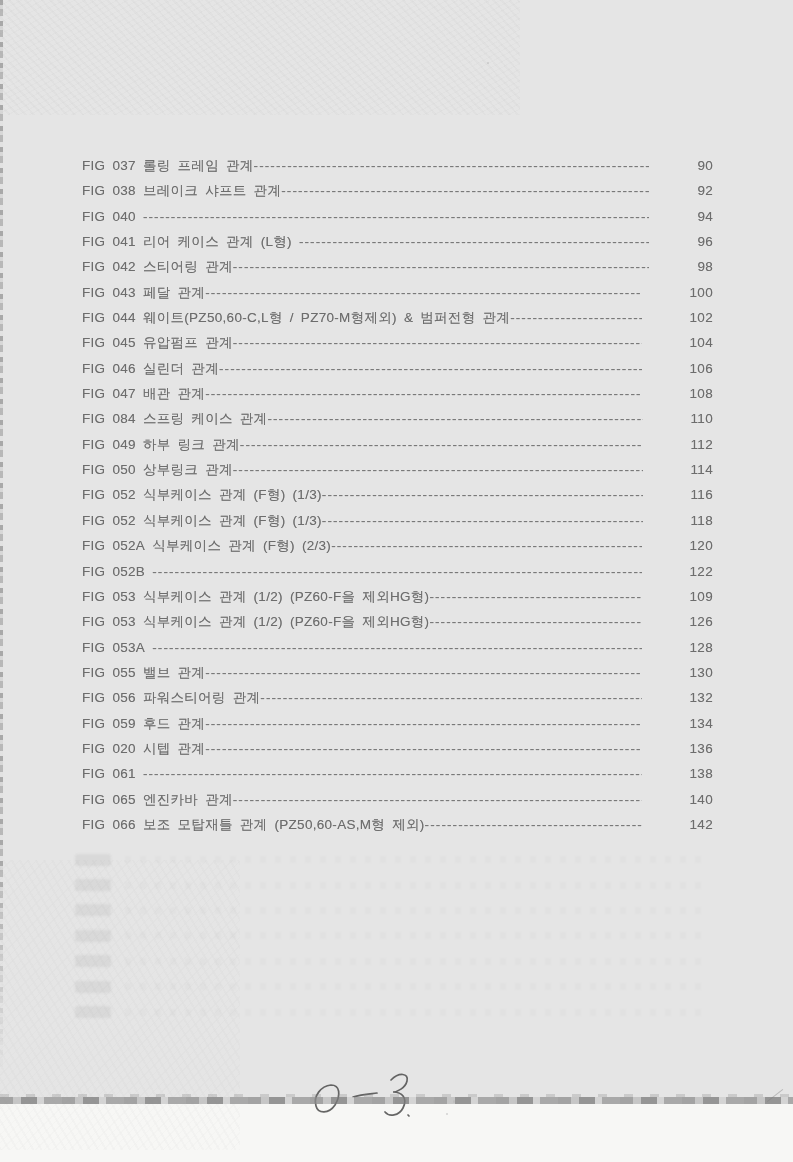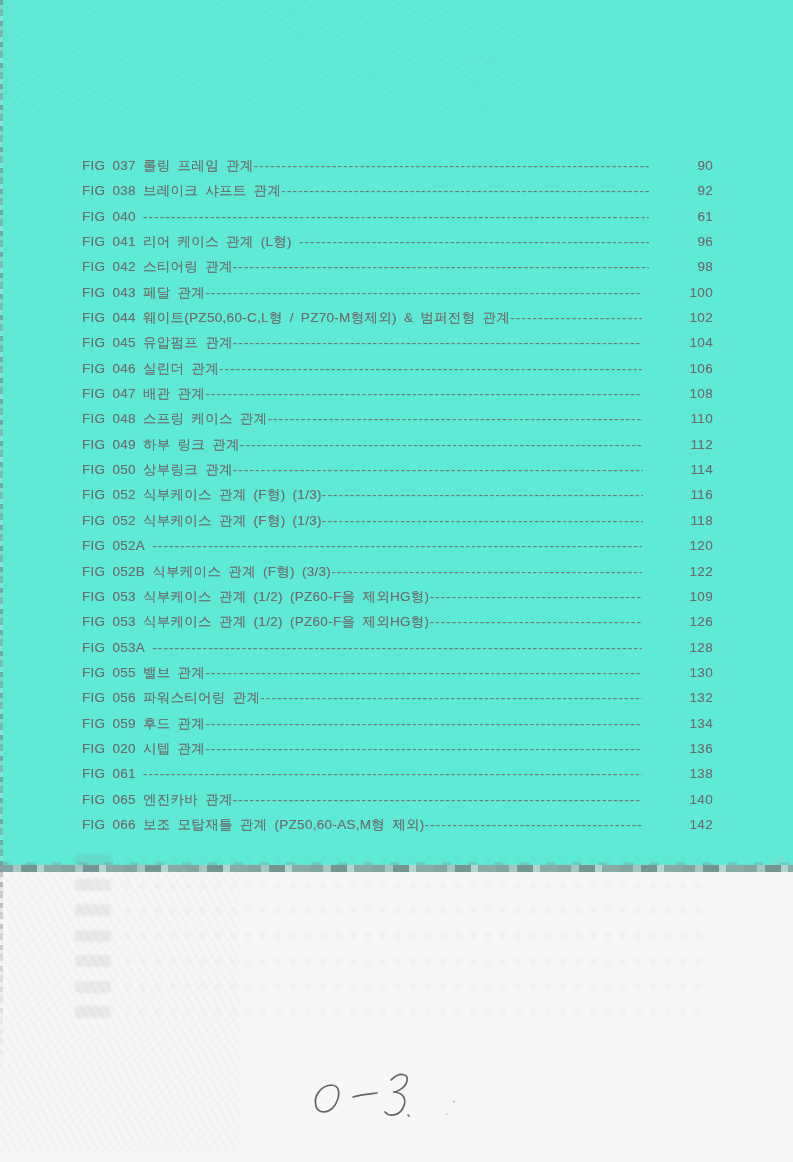--- a/index.html
+++ b/index.html
@@ -4,22 +4,22 @@
 <style>
   html, body {
     margin: 0; padding: 0;
     width: 793px; height: 1162px;
     overflow: hidden;
     background: #f7f7f5;
     font-family: "Liberation Sans", "DejaVu Sans", sans-serif;
   }
   .page {
     position: relative;
-    width: 793px; height: 872px;
-    background: #5eead4;
+    width: 793px; height: 1104px;
+    background: #e5e5e5;
   }
   
   .grain-top {
     position: absolute; left: 0; top: 0; width: 520px; height: 115px;
     background:
       repeating-linear-gradient(47deg, rgba(150,150,150,.07) 0 2px, transparent 2px 6px),
       repeating-linear-gradient(-28deg, rgba(150,150,150,.05) 0 1px, transparent 1px 5px);
     opacity: .8;
     pointer-events: none;
   }
@@ -134,21 +134,21 @@
     <div class="toc-row">
       <span class="toc-fig">FIG 038</span>
       <span class="toc-title">브레이크 샤프트 관계</span>
       <span class="toc-leader">------------------------------------------------------------------------------------------------------------------------------------------------------------------------------------------------------------------------------------------------------------------------------------------------------------</span>
       <span class="toc-page">92</span>
     </div>
 
     <div class="toc-row">
       <span class="toc-fig">FIG 040</span>
       <span class="toc-leader">------------------------------------------------------------------------------------------------------------------------------------------------------------------------------------------------------------------------------------------------------------------------------------------------------------</span>
-      <span class="toc-page">61</span>
+      <span class="toc-page">94</span>
     </div>
 
     <div class="toc-row">
       <span class="toc-fig">FIG 041</span>
       <span class="toc-title">리어 케이스 관계 (L형) </span>
       <span class="toc-leader">------------------------------------------------------------------------------------------------------------------------------------------------------------------------------------------------------------------------------------------------------------------------------------------------------------</span>
       <span class="toc-page">96</span>
     </div>
 
     <div class="toc-row">
@@ -187,21 +187,21 @@
     </div>
 
     <div class="toc-row">
       <span class="toc-fig">FIG 047</span>
       <span class="toc-title">배관 관계</span>
       <span class="toc-leader">------------------------------------------------------------------------------------------------------------------------------------------------------------------------------------------------------------------------------------------------------------------------------------------------------------</span>
       <span class="toc-page">108</span>
     </div>
 
     <div class="toc-row">
-      <span class="toc-fig">FIG 048</span>
+      <span class="toc-fig">FIG 084</span>
       <span class="toc-title">스프링 케이스 관계</span>
       <span class="toc-leader">------------------------------------------------------------------------------------------------------------------------------------------------------------------------------------------------------------------------------------------------------------------------------------------------------------</span>
       <span class="toc-page">110</span>
     </div>
 
     <div class="toc-row">
       <span class="toc-fig">FIG 049</span>
       <span class="toc-title">하부 링크 관계</span>
       <span class="toc-leader">------------------------------------------------------------------------------------------------------------------------------------------------------------------------------------------------------------------------------------------------------------------------------------------------------------</span>
       <span class="toc-page">112</span>
@@ -223,27 +223,27 @@
 
     <div class="toc-row">
       <span class="toc-fig">FIG 052</span>
       <span class="toc-title">식부케이스 관계 (F형) (1/3)</span>
       <span class="toc-leader">------------------------------------------------------------------------------------------------------------------------------------------------------------------------------------------------------------------------------------------------------------------------------------------------------------</span>
       <span class="toc-page">118</span>
     </div>
 
     <div class="toc-row">
       <span class="toc-fig">FIG 052A</span>
+      <span class="toc-title">식부케이스 관계 (F형) (2/3)</span>
       <span class="toc-leader">------------------------------------------------------------------------------------------------------------------------------------------------------------------------------------------------------------------------------------------------------------------------------------------------------------</span>
       <span class="toc-page">120</span>
     </div>
 
     <div class="toc-row">
       <span class="toc-fig">FIG 052B</span>
-      <span class="toc-title">식부케이스 관계 (F형) (3/3)</span>
       <span class="toc-leader">------------------------------------------------------------------------------------------------------------------------------------------------------------------------------------------------------------------------------------------------------------------------------------------------------------</span>
       <span class="toc-page">122</span>
     </div>
 
     <div class="toc-row">
       <span class="toc-fig">FIG 053</span>
       <span class="toc-title">식부케이스 관계 (1/2) (PZ60-F을 제외HG형)</span>
       <span class="toc-leader">------------------------------------------------------------------------------------------------------------------------------------------------------------------------------------------------------------------------------------------------------------------------------------------------------------</span>
       <span class="toc-page">109</span>
     </div>

